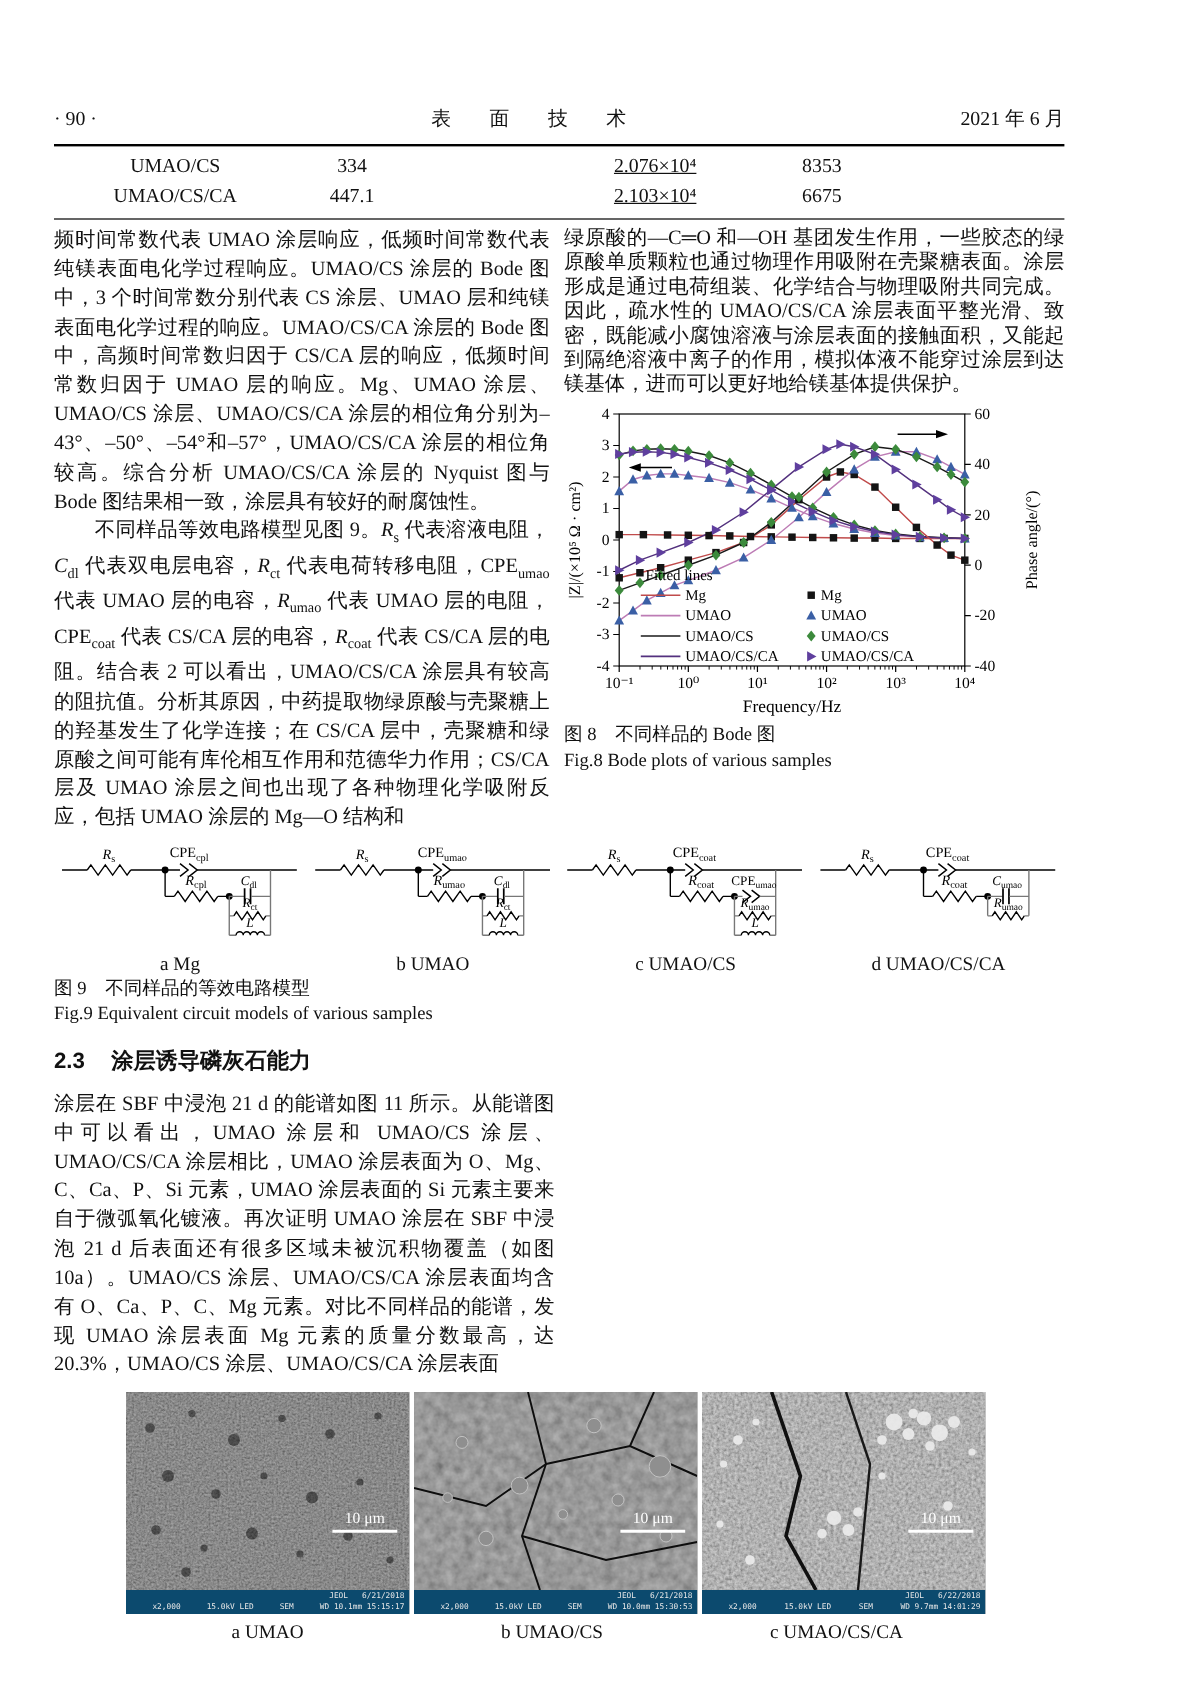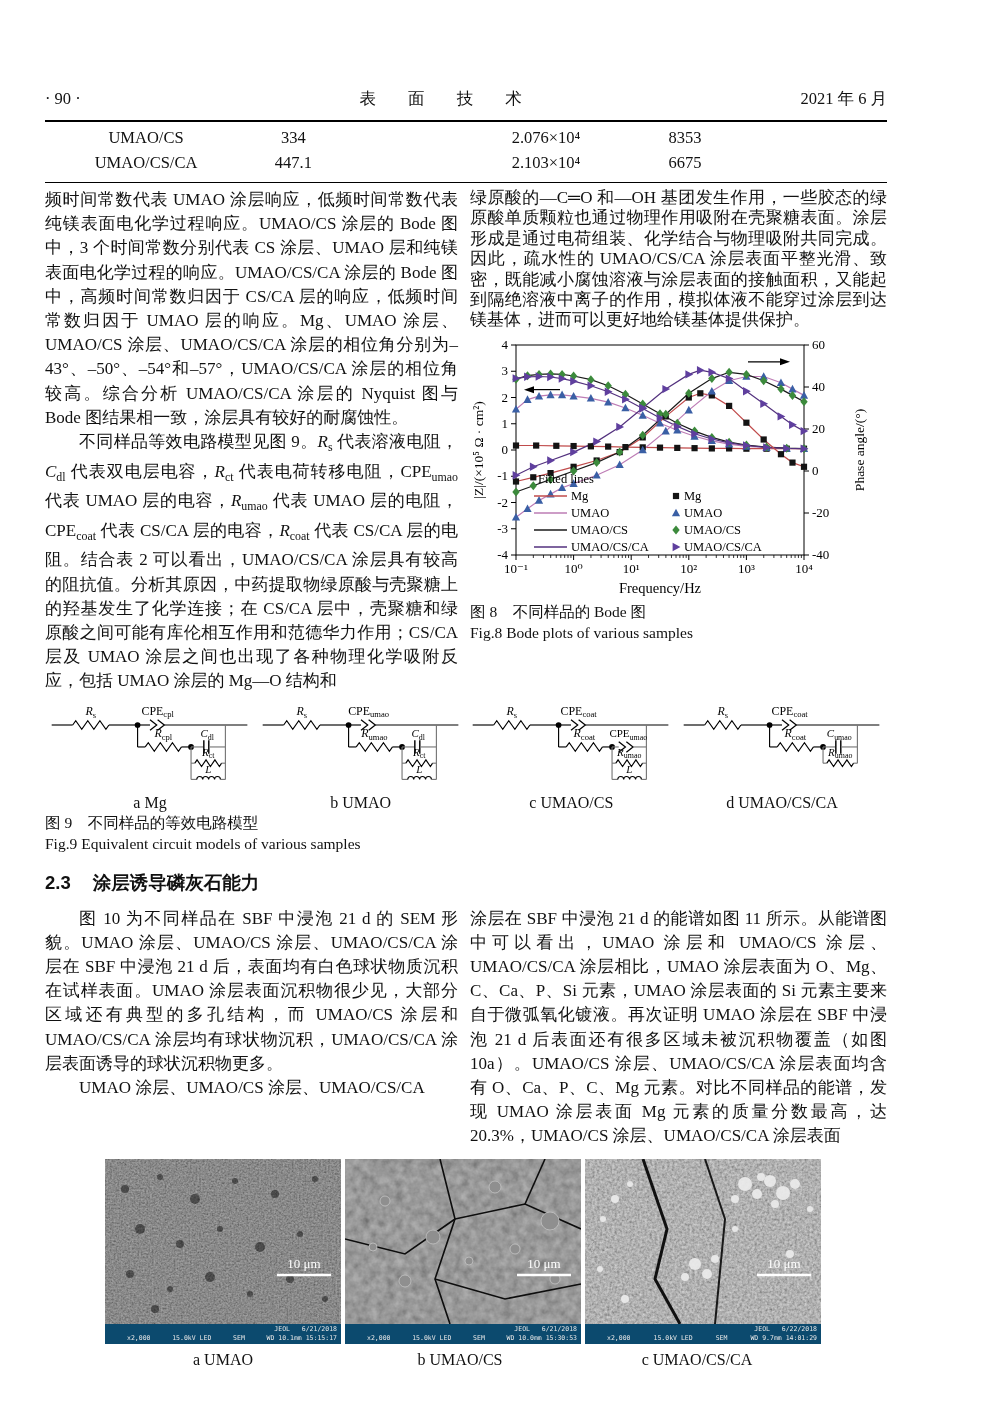--- a/index.html
+++ b/index.html
@@ -8,21 +8,21 @@
   .inner{position:relative;margin:0 66px 0 45px;width:842px;}
   
   .hdr{display:flex;justify-content:space-between;align-items:baseline;padding-top:88px;font-size:16.5px;}
   .hdr .jt{letter-spacing:14px;margin-left:14px;}
   .rule-thick{border-top:2.6px solid #000;margin-top:10px;}
   .rule-thin{border-top:1.6px solid #000;}
   
   .tblrow{position:relative;height:25px;font-size:16.5px;}
   .tbl{padding:6px 0 4px 0;}
   .tblrow span{position:absolute;transform:translateX(-50%);white-space:nowrap;}
-  .c1{left:12%;} .c2{left:29.5%;} .c3{left:59.5%;} .c4{left:76%;}
+  .c1{left:12%;} .c2{left:29.5%;} .c3{left:59.5%;text-decoration:underline;} .c4{left:76%;}
   
   .cols{display:flex;gap:12px;margin-top:5px;}
   .colL{width:413px;} .colR{width:417px;}
   p.t{margin:0;font-size:17px;line-height:24.2px;text-align:justify;}
   p.t2{margin:0;font-size:17px;line-height:20.4px;text-align:justify;}
   .ind{text-indent:2em;}
   p.t i, p.t2 i{font-family:"Liberation Serif",serif;}
   sub,sup{font-size:70%;}
   
   .fig8{margin-top:4px;}
@@ -494,24 +494,20 @@
     </div>
     <div class="figcap">图 9　不同样品的等效电路模型</div>
     <div class="figcap">Fig.9 Equivalent circuit models of various samples</div>
   </div>
 
   <div class="sechead">
     <span class="num">2.3</span><span>涂层诱导磷灰石能力</span>
   </div>
 
   <div class="cols" style="margin-top:12px;">
-    <div class="colL">
-      <p class="t ind">图 10 为不同样品在 SBF 中浸泡 21 d 的 SEM 形貌。UMAO 涂层、UMAO/CS 涂层、UMAO/CS/CA 涂层在 SBF 中浸泡 21 d 后，表面均有白色球状物质沉积在试样表面。UMAO 涂层表面沉积物很少见，大部分区域还有典型的多孔结构，而 UMAO/CS 涂层和 UMAO/CS/CA 涂层均有球状物沉积，UMAO/CS/CA 涂层表面诱导的球状沉积物更多。</p>
-      <p class="t ind">UMAO 涂层、UMAO/CS 涂层、UMAO/CS/CA</p>
-    </div>
     <div class="colR">
       <p class="t">涂层在 SBF 中浸泡 21 d 的能谱如图 11 所示。从能谱图中可以看出，UMAO 涂层和 UMAO/CS 涂层、UMAO/CS/CA 涂层相比，UMAO 涂层表面为 O、Mg、C、Ca、P、Si 元素，UMAO 涂层表面的 Si 元素主要来自于微弧氧化镀液。再次证明 UMAO 涂层在 SBF 中浸泡 21 d 后表面还有很多区域未被沉积物覆盖（如图 10a）。UMAO/CS 涂层、UMAO/CS/CA 涂层表面均含有 O、Ca、P、C、Mg 元素。对比不同样品的能谱，发现 UMAO 涂层表面 Mg 元素的质量分数最高，达 20.3%，UMAO/CS 涂层、UMAO/CS/CA 涂层表面</p>
     </div>
   </div>
 
   <div class="fig10">
     <div class="semrow">
 
       <div class="sem">
         <svg width="236" height="165">

